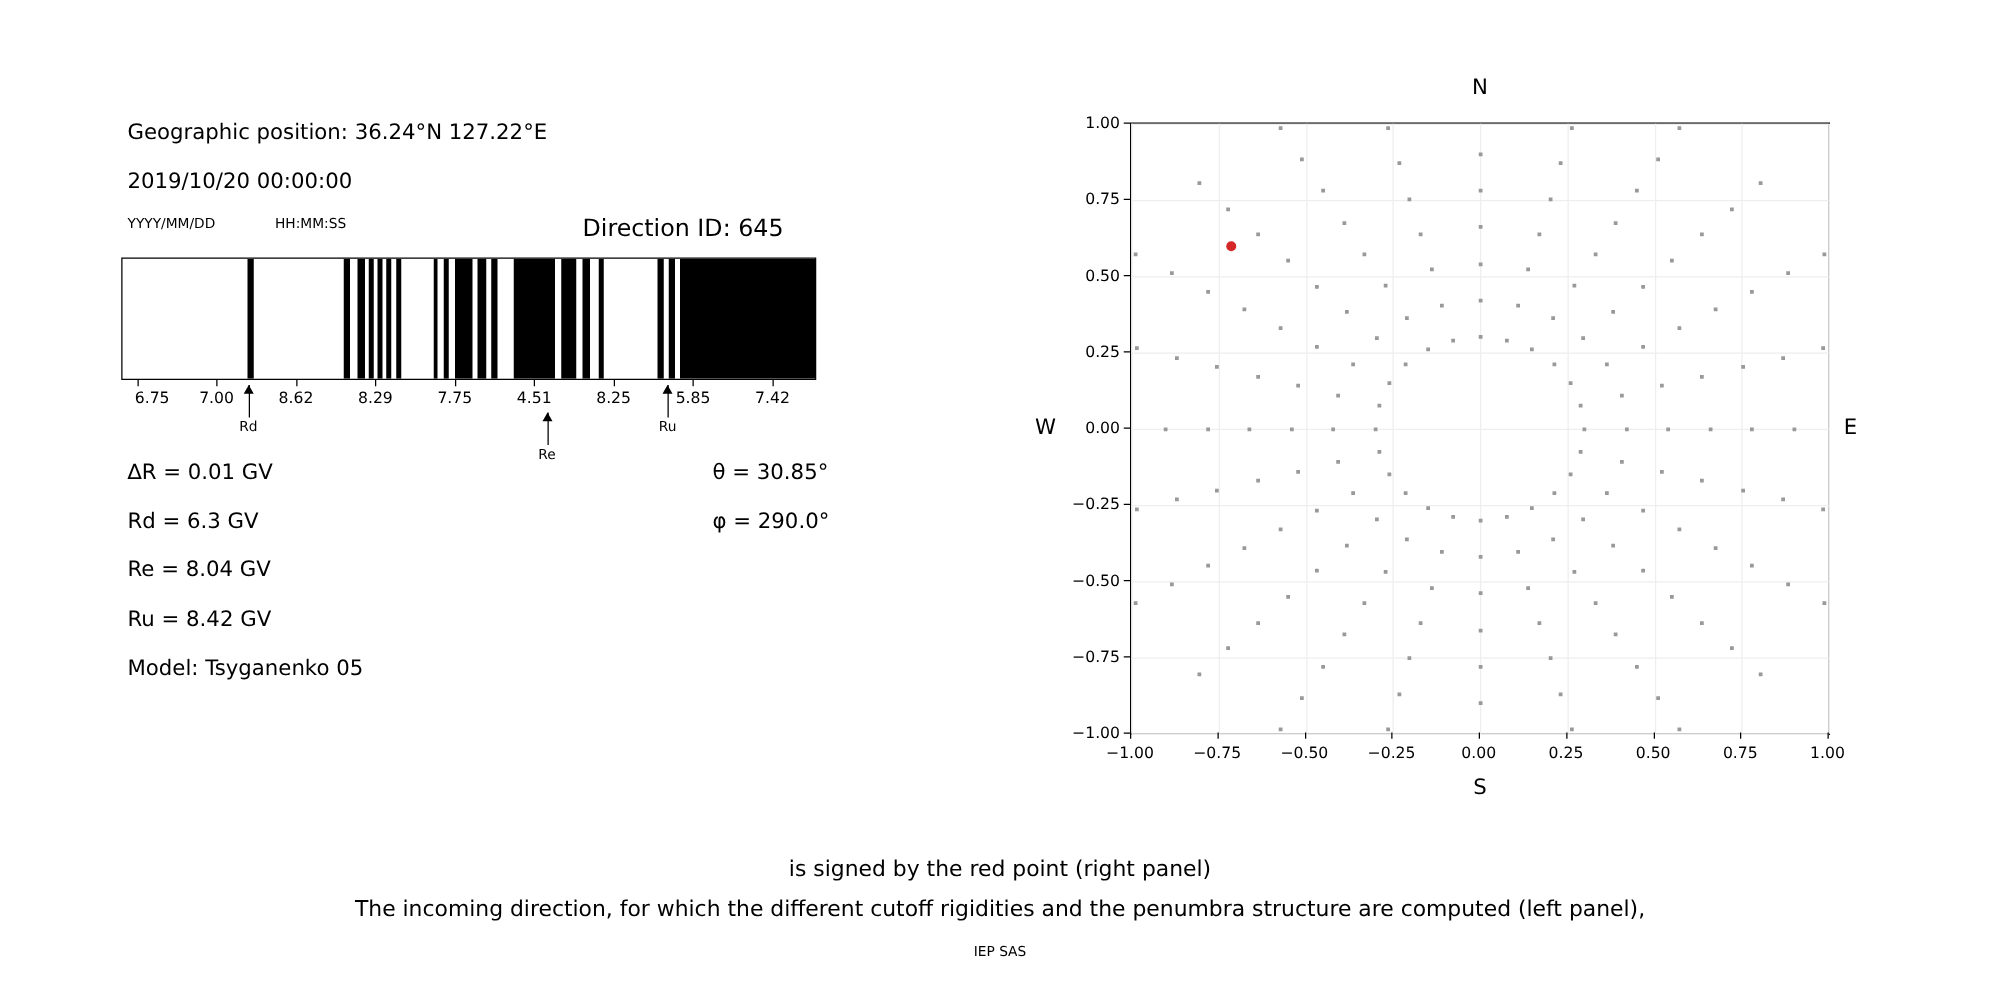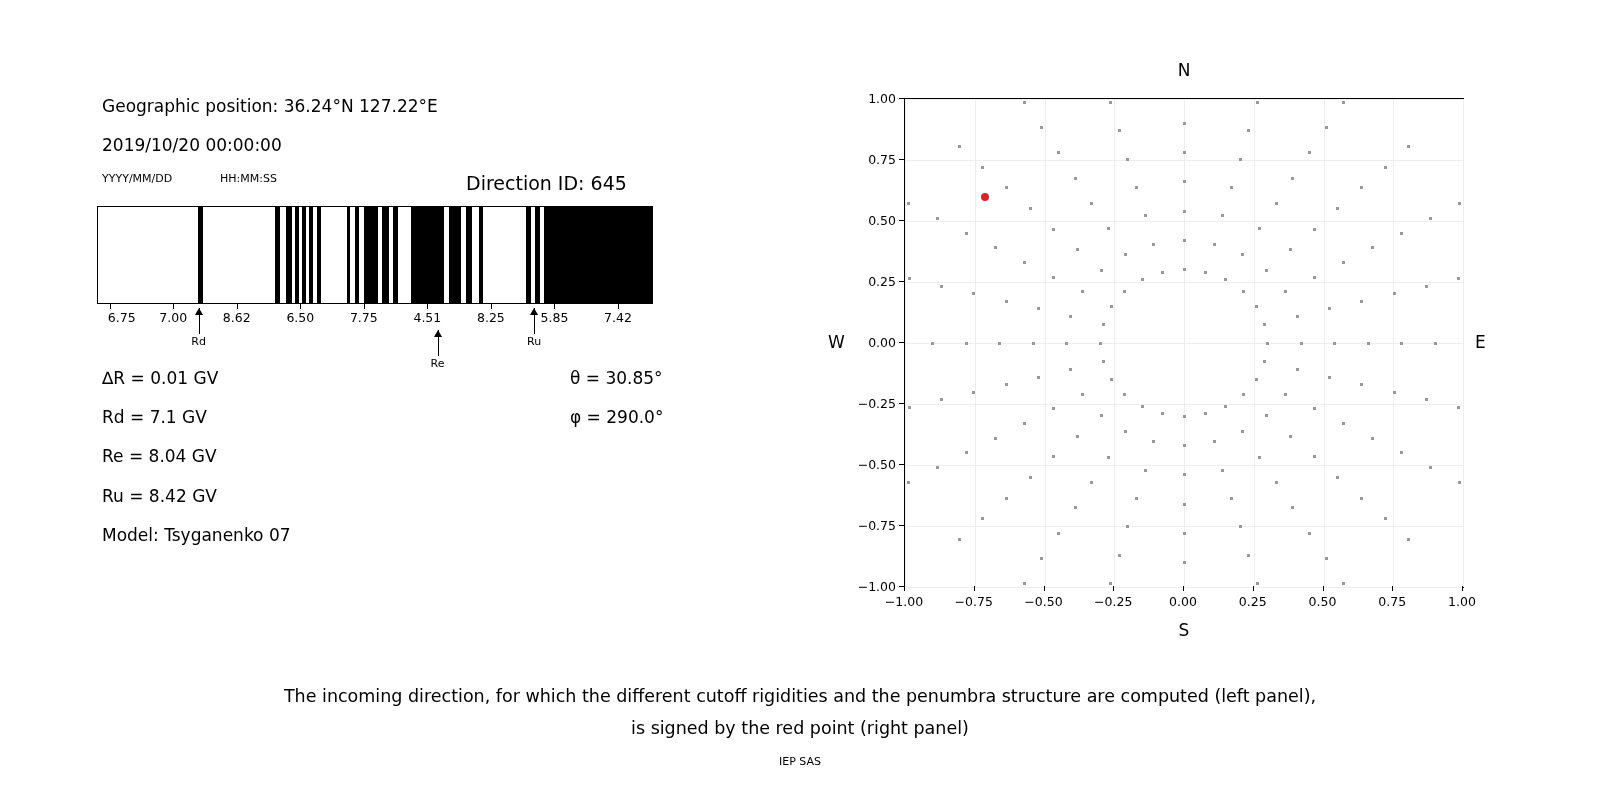--- a/index.html
+++ b/index.html
@@ -268,21 +268,21 @@
       <div class="band" style="left: 445.995px; width: 108.005px;"></div>
     </div>
   <div id="penumbra-axis">
       <div class="tick" style="left: 12.7064px;"></div>
       <div class="ticklabel" style="left: 12.7064px; margin-left: 12px;">6.75</div>
       <div class="tick" style="left: 76.2385px;"></div>
       <div class="ticklabel" style="left: 76.2385px;">7.00</div>
       <div class="tick" style="left: 139.771px;"></div>
       <div class="ticklabel" style="left: 139.771px;">8.62</div>
       <div class="tick" style="left: 203.303px;"></div>
-      <div class="ticklabel" style="left: 203.303px;">6.50</div>
+      <div class="ticklabel" style="left: 203.303px;">8.29</div>
       <div class="tick" style="left: 266.835px;"></div>
       <div class="ticklabel" style="left: 266.835px;">7.75</div>
       <div class="tick" style="left: 330.367px;"></div>
       <div class="ticklabel" style="left: 330.367px;">4.51</div>
       <div class="tick" style="left: 393.899px;"></div>
       <div class="ticklabel" style="left: 393.899px;">8.25</div>
       <div class="tick" style="left: 457.431px;"></div>
       <div class="ticklabel" style="left: 457.431px;">5.85</div>
       <div class="tick" style="left: 520.963px;"></div>
       <div class="ticklabel" style="left: 520.963px;">7.42</div>
@@ -299,24 +299,24 @@
         <div class="marker-label">Re</div>
       </div>
       <div class="marker" style="left: 534.101px; top: 296px;">
         <div class="arrow-line"></div>
         <div class="arrow-head"></div>
         <div class="marker-label">Ru</div>
       </div>
     </div>
 
   <div class="txt info-left" id="dr-value">∆R = 0.01 GV</div>
-  <div class="txt info-left" id="rd-value">Rd = 7.1 GV</div>
+  <div class="txt info-left" id="rd-value">Rd = 6.3 GV</div>
   <div class="txt info-left" id="re-value">Re = 8.04 GV</div>
   <div class="txt info-left" id="ru-value">Ru = 8.42 GV</div>
-  <div class="txt info-left" id="model-name">Model: Tsyganenko 07</div>
+  <div class="txt info-left" id="model-name">Model: Tsyganenko 05</div>
   <div class="txt info-right" id="theta-value">θ = 30.85°</div>
   <div class="txt info-right" id="phi-value">φ = 290.0°</div>
 </div>
 
 <div id="right-panel">
   <div id="label-n">N</div>
   <div id="label-s">S</div>
   <div id="label-w">W</div>
   <div id="label-e">E</div>
 
@@ -551,16 +551,16 @@
       <div class="xtick-label" style="left: 542.5px; top: 594px;">0.50</div>
       <div class="xtick-mark" style="left: 542.5px; top: 586px;"></div>
       <div class="xtick-label" style="left: 612.25px; top: 594px;">0.75</div>
       <div class="xtick-mark" style="left: 612.25px; top: 586px;"></div>
       <div class="xtick-label" style="left: 682px; top: 594px;">1.00</div>
       <div class="xtick-mark" style="left: 682px; top: 586px;"></div>
     </div>
 </div>
 
 <div id="caption">
+  <div>is signed by the red point (right panel)</div>
   <div>The incoming direction, for which the different cutoff rigidities and the penumbra structure are computed (left panel),</div>
-  <div>is signed by the red point (right panel)</div>
 </div>
 <div id="credit">IEP SAS</div>
 
 </body></html>

